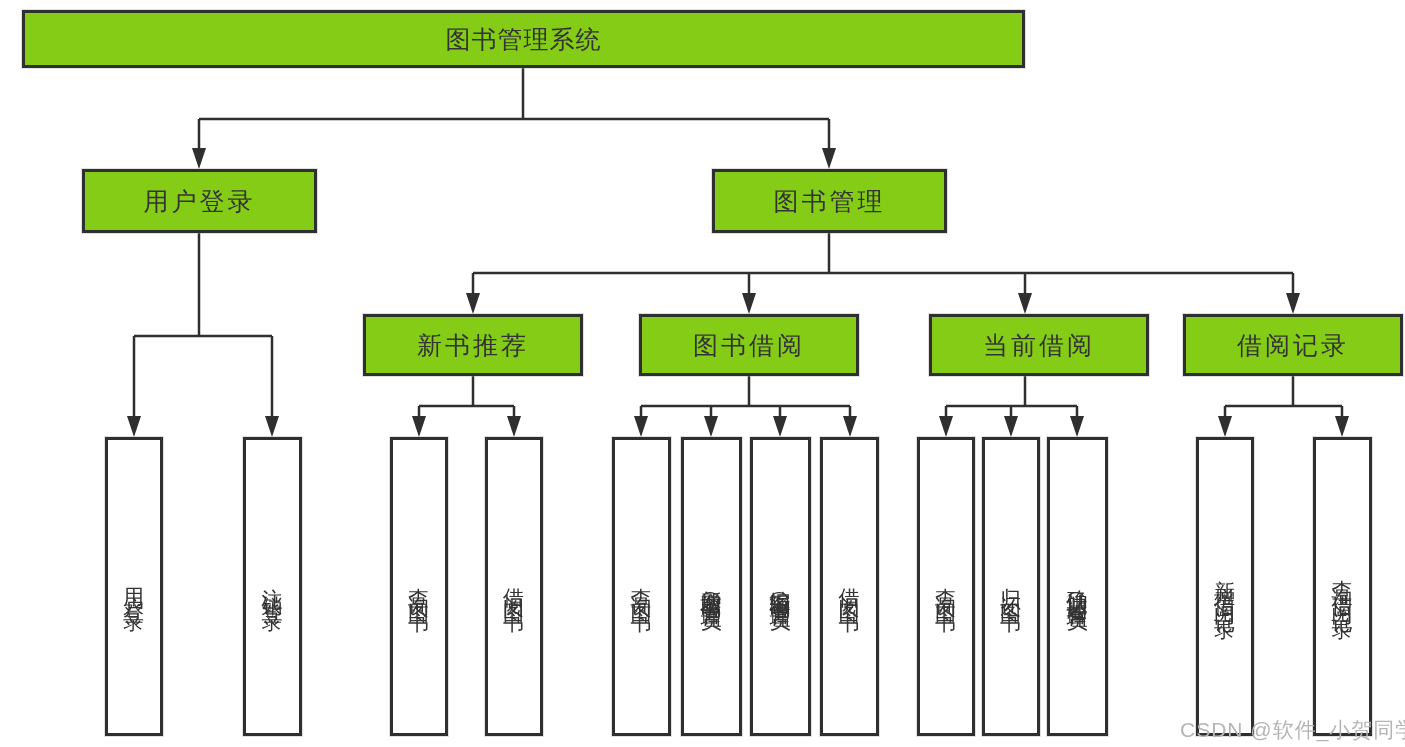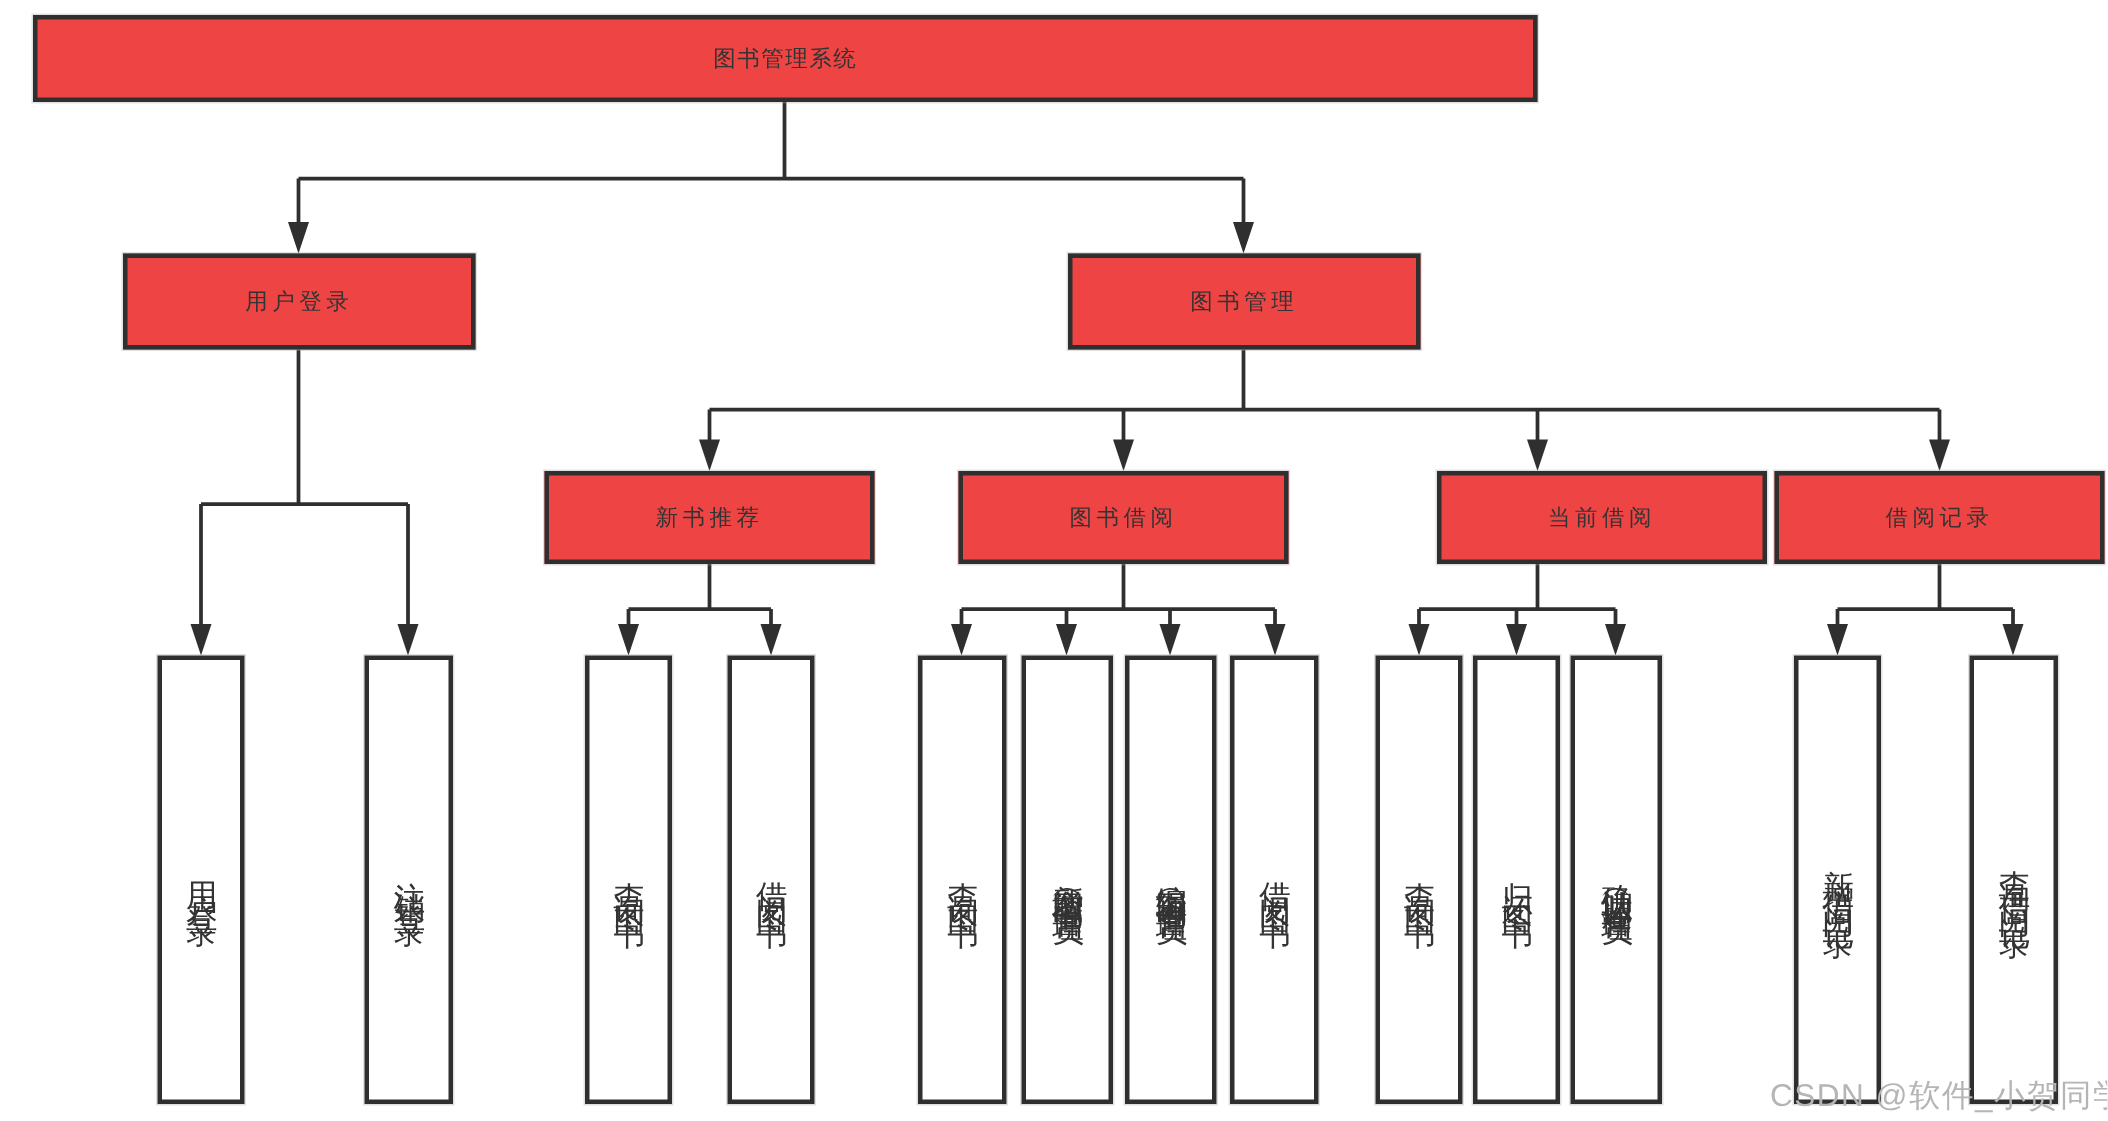--- a/index.html
+++ b/index.html
@@ -15,25 +15,25 @@
     position: absolute;
     left: 0; top: 0;
     width: 1405px; height: 747px;
   }
   #wires path.ln { stroke: #2f2f2f; stroke-width: 2.5; fill: none; }
   #wires path.ah { fill: #2f2f2f; stroke: none; }
   .box {
     position: absolute;
     box-sizing: border-box;
     border: 3px solid #2f2f2f;
-    background: #ef4444;
+    background: #84cc16;
     display: flex;
     align-items: center;
     justify-content: center;
-    font-size: 15px;
+    font-size: 25px;
     color: #333333;
     letter-spacing: 3px;
     box-shadow: 0 0 0 1px rgba(170,170,170,0.35);
     z-index: 2;
   }
   .box.root { letter-spacing: 1px; }
   .vbox {
     position: absolute;
     box-sizing: border-box;
     border: 3px solid #2f2f2f;
@@ -148,21 +148,21 @@
   <div class="box" style="left:712px; top:169px; width:235px; height:64px;text-align:right;">
     <span>图书管理</span>
   </div>
 
   <div class="box" style="left:639px; top:314px; width:220px; height:62px;">
     <span>图书借阅</span>
   </div>
   <div class="box" style="left:363px; top:314px; width:220px; height:62px;">
     <span>新书推荐</span>
   </div>
-  <div class="box" style="left:958px; top:314px; width:220px; height:62px;">
+  <div class="box" style="left:929px; top:314px; width:220px; height:62px;">
     <span>当前借阅</span>
   </div>
   <div class="box" style="left:1183px; top:314px; width:220px; height:62px;">
     <span>借阅记录</span>
   </div>
 
   <div class="vbox" style="left:105px; top:437px; width:58px; height:299px;">
     <span class="vtext">用户登录</span>
   </div>
   <div class="vbox" style="left:243px; top:437px; width:59px; height:299px;">

